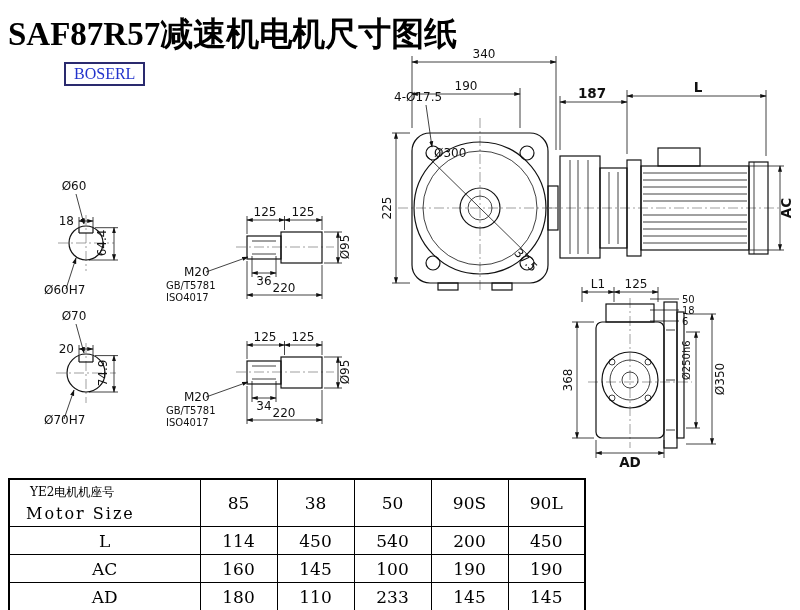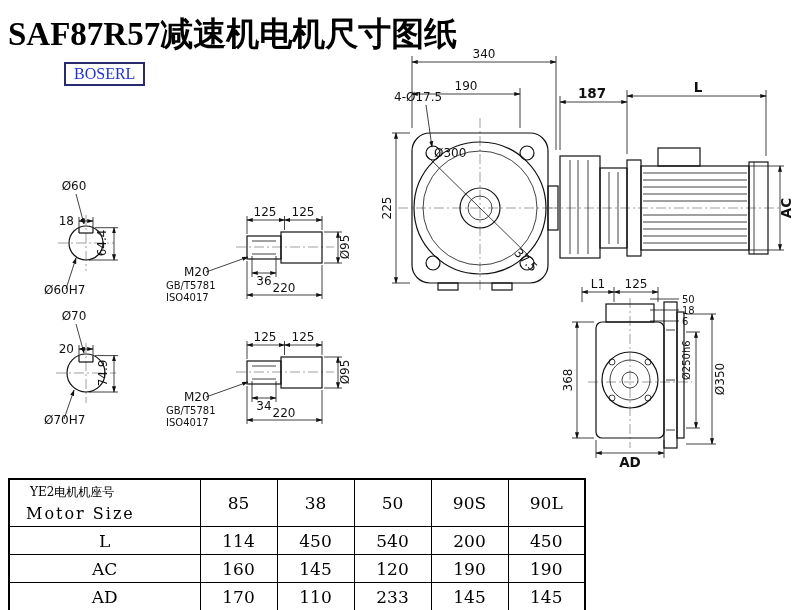--- a/index.html
+++ b/index.html
@@ -296,27 +296,27 @@
         <td>114</td>
         <td>450</td>
         <td>540</td>
         <td>200</td>
         <td>450</td>
       </tr>
       <tr>
         <td>AC</td>
         <td>160</td>
         <td>145</td>
-        <td>120</td>
+        <td>100</td>
         <td>190</td>
         <td>190</td>
       </tr>
       <tr>
         <td>AD</td>
-        <td>170</td>
+        <td>180</td>
         <td>110</td>
         <td>233</td>
         <td>145</td>
         <td>145</td>
       </tr>
     </tbody>
   </table>
 
 </div>
 

